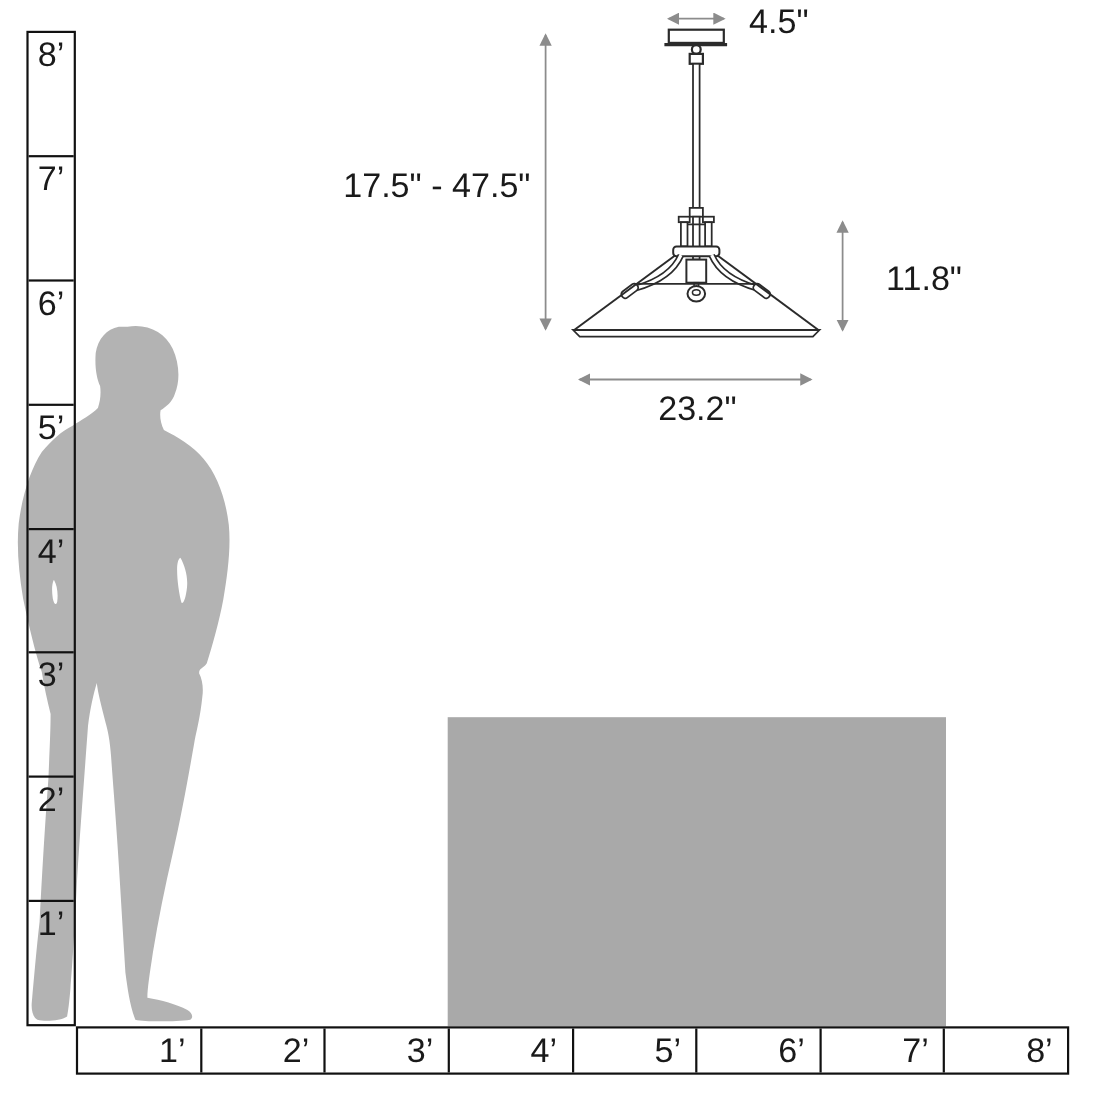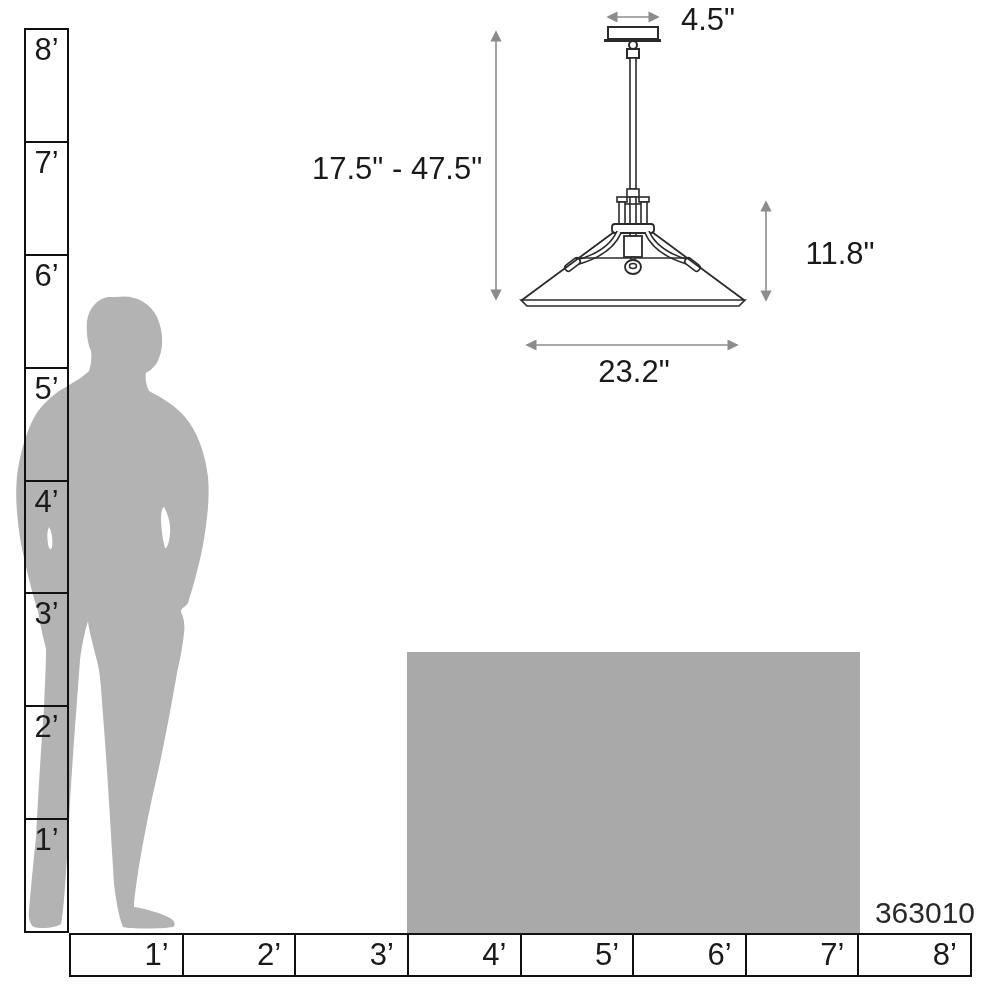--- a/index.html
+++ b/index.html
@@ -208,15 +208,14 @@
     <div class="hcell">
         <span>8’</span>
       </div>
   </div>
 
   <div class="dim dim-canopy">4.5"</div>
   <div class="dim dim-height-range">17.5" - 47.5"</div>
   <div class="dim dim-shade-height">11.8"</div>
   <div class="dim dim-shade-width">23.2"</div>
 
-  <div class="product-code">363010</div>
 
 </div>
 
 </body></html>

